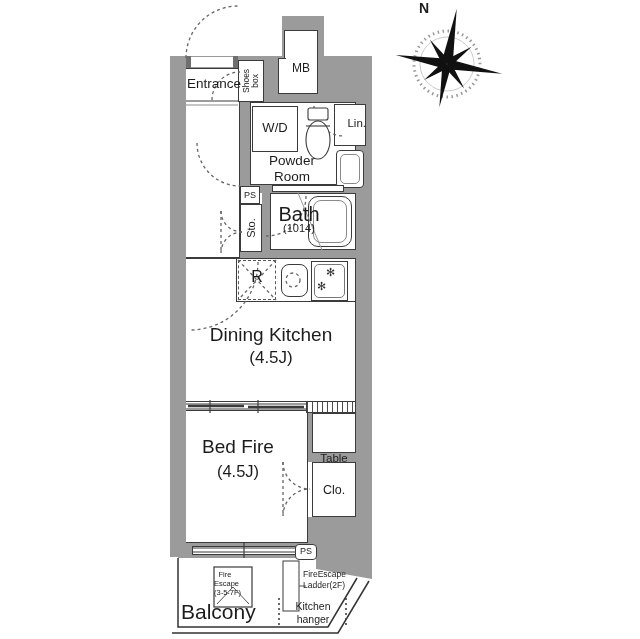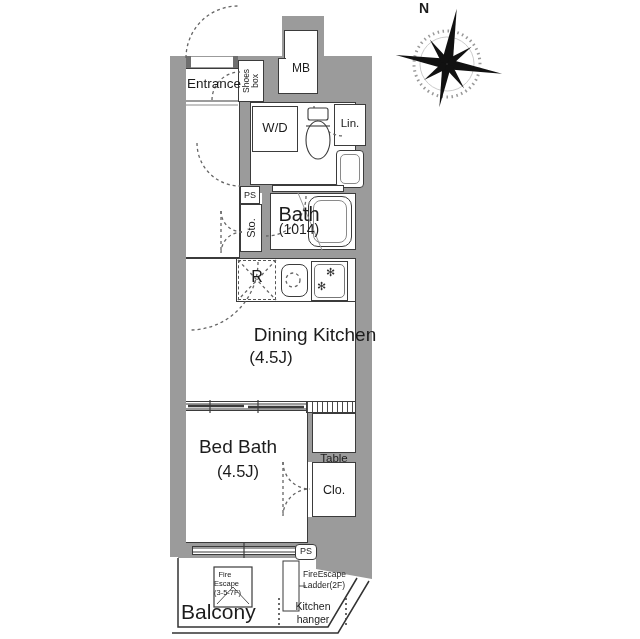--- a/index.html
+++ b/index.html
@@ -158,38 +158,42 @@
     <div class="vtext" style="font-size:8.5px;line-height:1.05;">
       <div>Shoes</div>
       <div>box</div>
     </div>
   </div>
 
   <div class="lbl ctr" style="left:284px;top:62px;width:34px;font-size:12px;">MB</div>
 
   <div class="lbl ctr" style="left:252px;top:121px;width:46px;font-size:13px;">W/D</div>
 
-
-  <div class="lbl ctr" style="left:334px;top:117px;width:32px;font-size:11.5px;">Lin.</div>
+  <div class="lbl ctr" style="left:250px;top:153px;width:84px;font-size:13.5px;line-height:1.15;">
+    <div>Powder</div>
+    <div>Room</div>
+  </div>
+
+  <div class="lbl ctr" style="left:334px;top:117px;width:32px;font-size:11.5px;text-align:right;">Lin.</div>
 
   <div class="lbl ctr" style="left:240px;top:190px;width:20px;font-size:9px;">PS</div>
 
   <div class="vwrap" style="left:240px;top:204px;width:22px;height:48px;">
     <div class="vtext" style="font-size:11px;">Sto.</div>
   </div>
 
   <div class="lbl ctr" style="left:266px;top:203px;width:66px;font-size:20px;">Bath</div>
-  <div class="lbl ctr" style="left:262px;top:222px;width:74px;font-size:14px;">(1014)</div>
+  <div class="lbl ctr" style="left:262px;top:222px;width:74px;font-size:11px;">(1014)</div>
 
   <div class="lbl ctr" style="left:238px;top:268px;width:38px;font-size:16px;">R</div>
 
-  <div class="lbl ctr" style="left:186px;top:324px;width:170px;font-size:19px;padding-left:44px;">Dining Kitchen</div>
+  <div class="lbl ctr" style="left:186px;top:324px;width:170px;font-size:19px;">Dining Kitchen</div>
   <div class="lbl ctr" style="left:186px;top:348px;width:170px;font-size:17px;">(4.5J)</div>
 
-  <div class="lbl ctr" style="left:186px;top:436px;width:104px;font-size:19px;">Bed Bath</div>
+  <div class="lbl ctr" style="left:186px;top:436px;width:104px;font-size:19px;">Bed Fire</div>
   <div class="lbl ctr" style="left:186px;top:462px;width:104px;font-size:16.5px;">(4.5J)</div>
 
   <div class="lbl ctr" style="left:312px;top:427px;width:44px;font-size:11.5px;margin-top:25px;">Table</div>
 
   <div class="lbl ctr" style="left:312px;top:483px;width:44px;font-size:12.5px;">Clo.</div>
 
   <div class="lbl ctr" style="left:295px;top:546px;width:22px;font-size:9px;">PS</div>
 
   <div class="lbl" style="left:181px;top:600px;font-size:21px;">Balcony</div>
 

